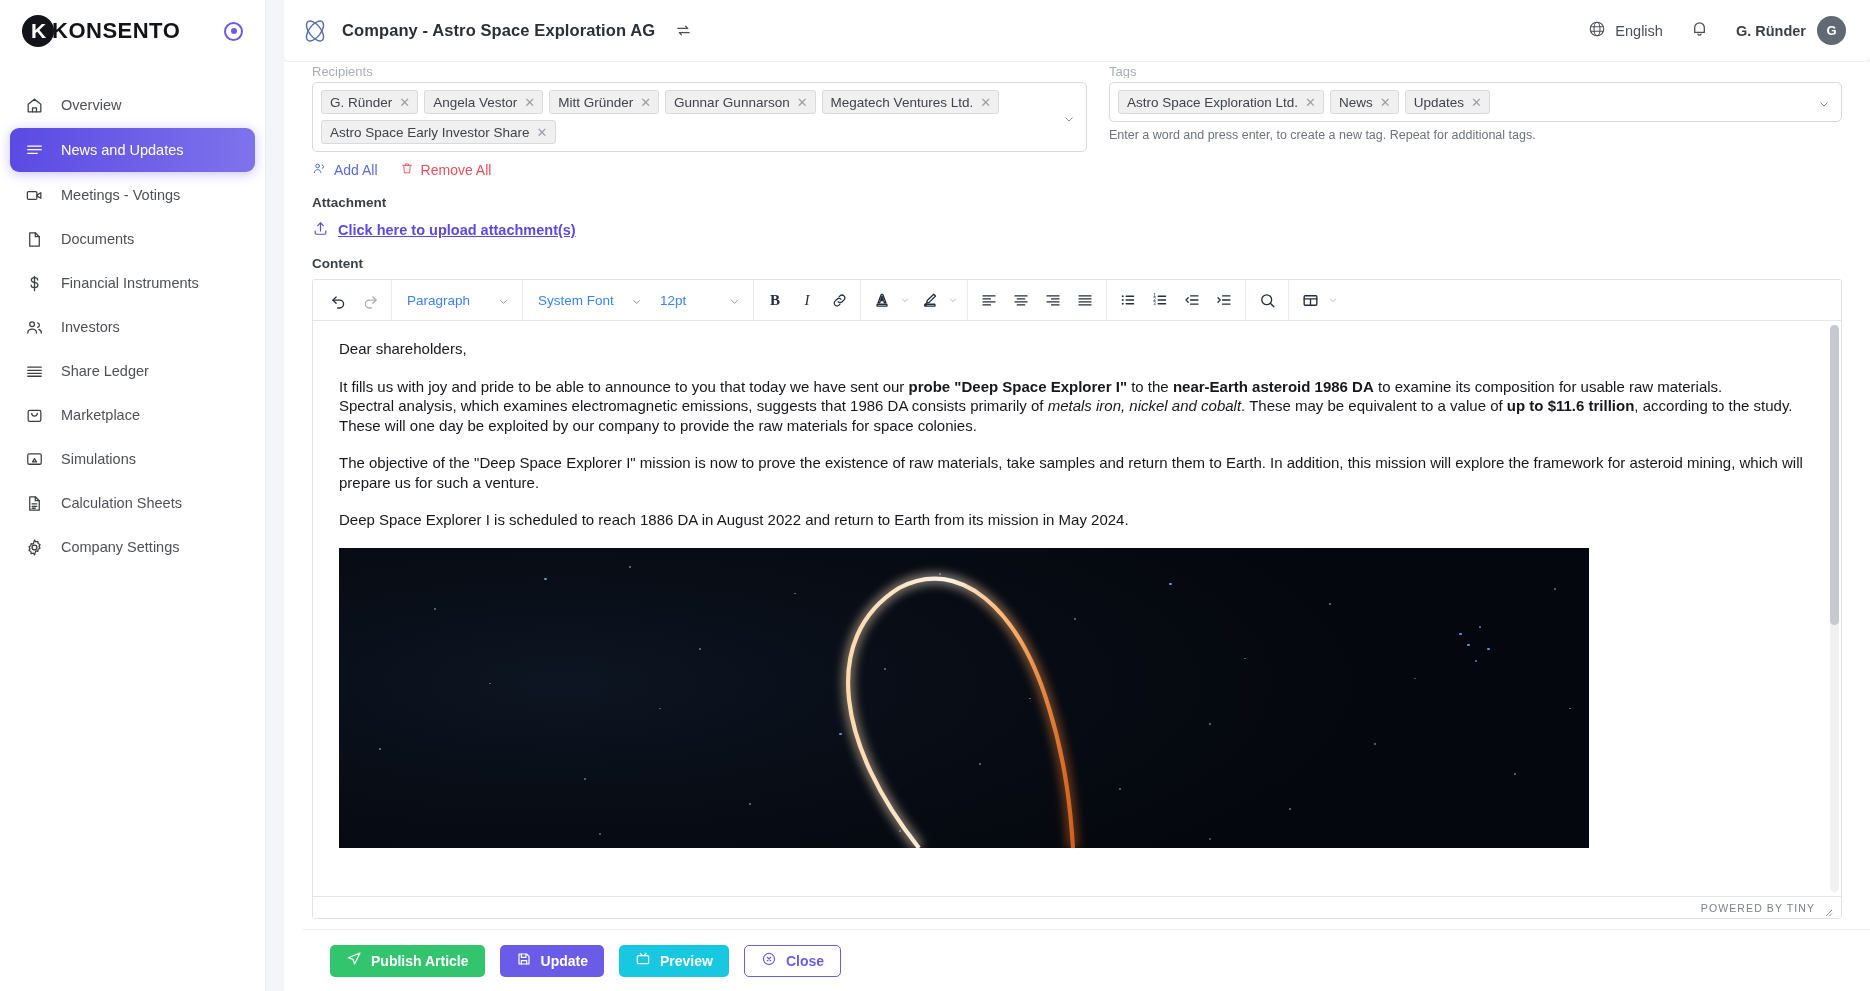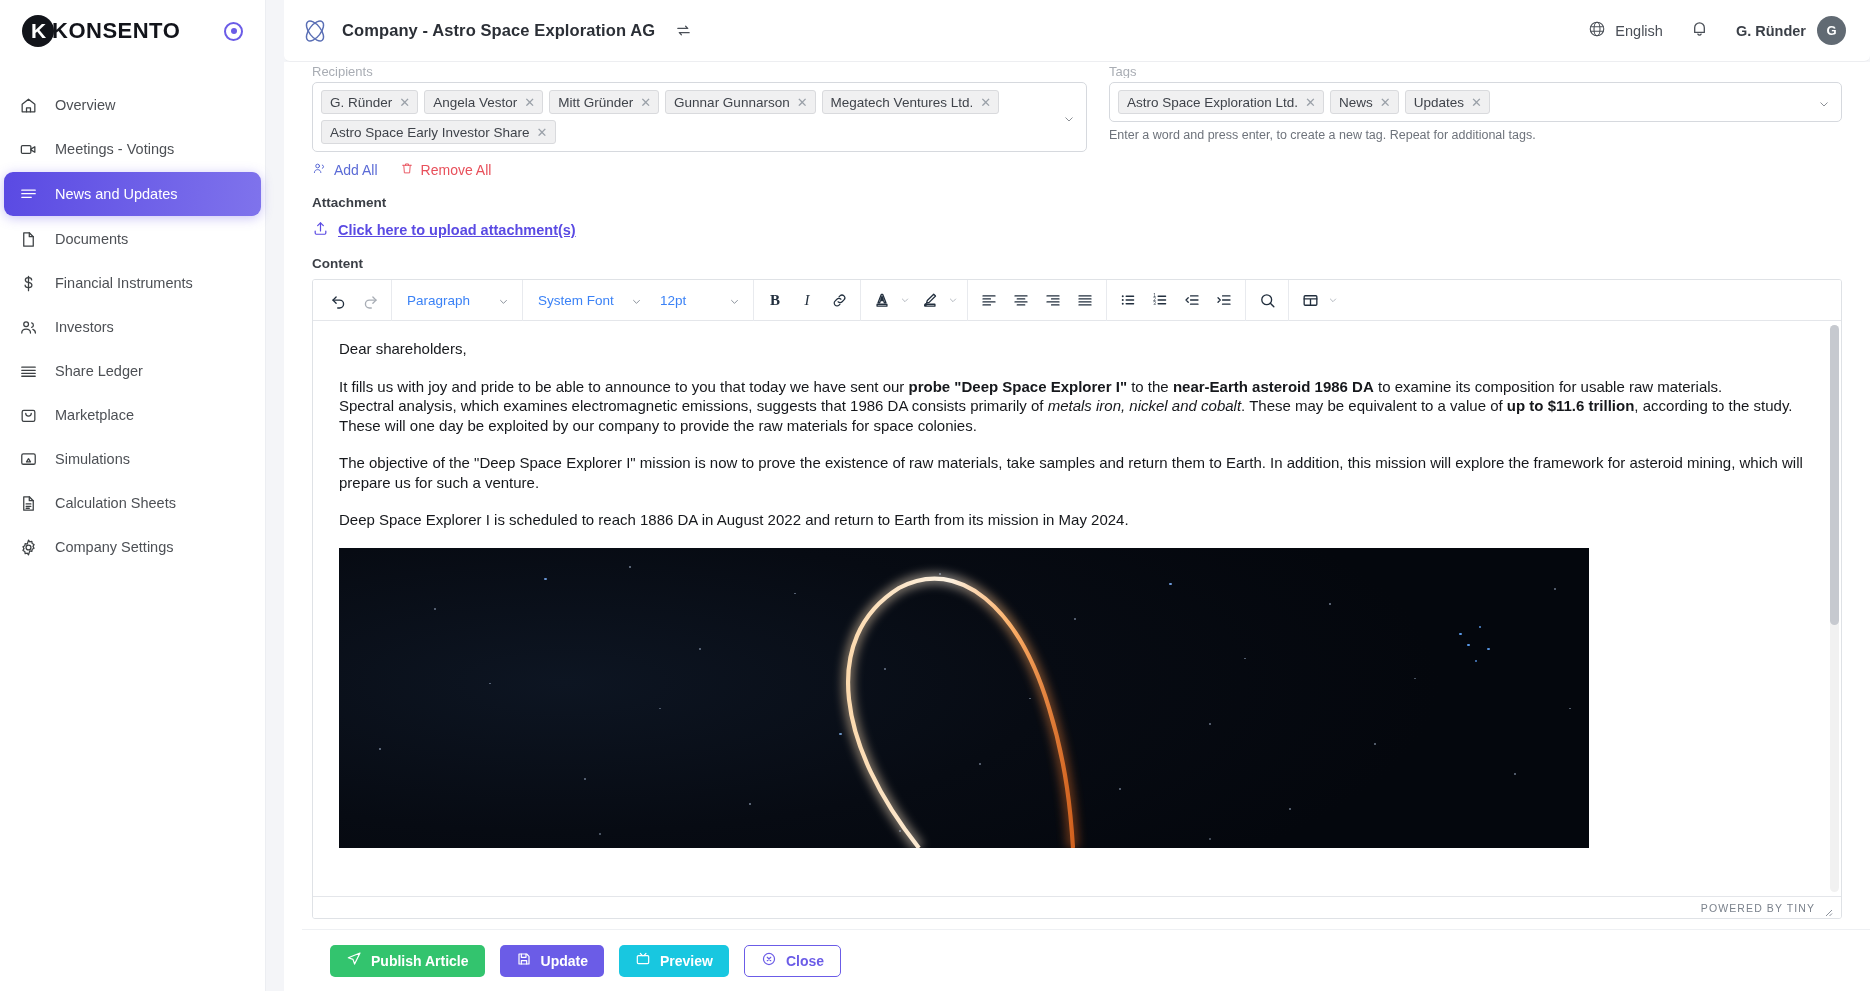--- a/index.html
+++ b/index.html
@@ -27,21 +27,21 @@
   .brand-word {
     font-size: 22px; font-weight: 700; color: #12141a;
     letter-spacing: 0.5px; margin-left: -2px;
   }
   .brand-dot {
     margin-left: auto; width: 19px; height: 19px; border-radius: 50%;
     border: 2px solid #6b5ce7; display: flex; align-items: center; justify-content: center;
   }
   .brand-dot i { width: 6px; height: 6px; border-radius: 50%; background: #6b5ce7; display: block; }
 
-  .nav { margin-top: 22px; padding: 0 4px; }
+  .nav { margin-top: 22px; padding: 0 10px; }
   .nav-item {
     display: flex; align-items: center; gap: 16px;
     height: 42px; padding: 0 14px; border-radius: 9px;
     color: #4d5055; font-size: 14.5px; cursor: pointer; margin-bottom: 2px;
     position: relative;
   }
   .nav-item .ico { width: 21px; height: 21px; flex: 0 0 21px; display: flex; align-items: center; justify-content: center; }
   .nav-item .ico svg { width: 19px; height: 19px; stroke: #3c4043; stroke-width: 1.6; fill: none;
      stroke-linecap: round; stroke-linejoin: round; }
   .nav-item.active {
@@ -225,37 +225,37 @@
       <div class="nav-item">
         <span class="ico">
           <svg viewBox="0 0 24 24">
               <path d="M4 10.5 12 4l8 6.5V20H4z"></path>
               <path d="M9.5 20v-5h5v5"></path>
             </svg>
         </span>
         <span class="nav-label">Overview</span>
       </div>
 
+      <div class="nav-item active">
+        <span class="ico">
+          <svg viewBox="0 0 24 24">
+              <path d="M3.5 6.5h17M3.5 11h17M3.5 15.5h12"></path>
+            </svg>
+        </span>
+        <span class="nav-label">News and Updates</span>
+      </div>
+
       <div class="nav-item">
         <span class="ico">
           <svg viewBox="0 0 24 24">
               <rect x="3" y="7" width="12" height="10" rx="1.5"></rect>
               <path d="M15 11.5l5-3v7l-5-3z"></path>
             </svg>
         </span>
         <span class="nav-label">Meetings - Votings</span>
-      </div>
-
-      <div class="nav-item active">
-        <span class="ico">
-          <svg viewBox="0 0 24 24">
-              <path d="M3.5 6.5h17M3.5 11h17M3.5 15.5h12"></path>
-            </svg>
-        </span>
-        <span class="nav-label">News and Updates</span>
       </div>
 
       <div class="nav-item">
         <span class="ico">
           <svg viewBox="0 0 24 24">
               <path d="M6 3.5h7l5 5V20.5H6z"></path>
               <path d="M13 3.5v5h5"></path>
             </svg>
         </span>
         <span class="nav-label">Documents</span>

